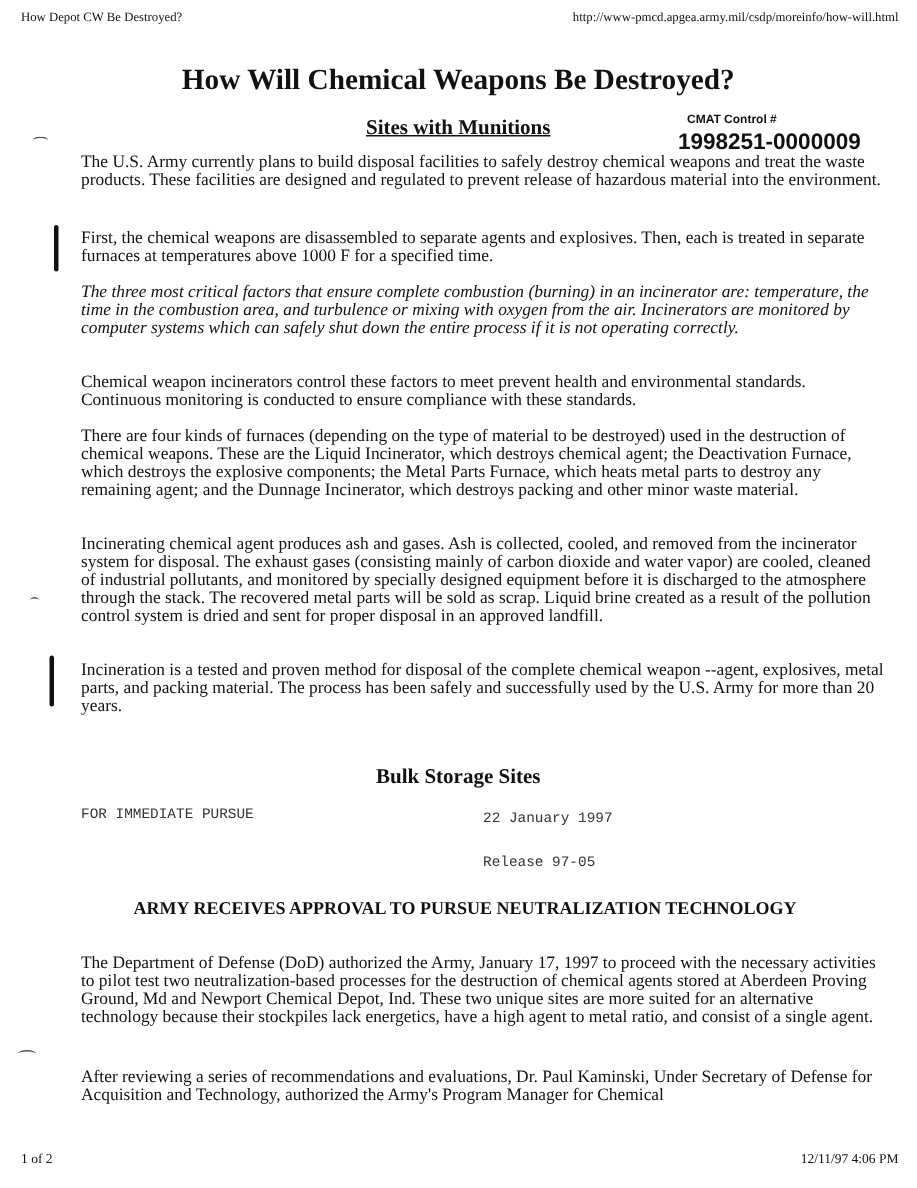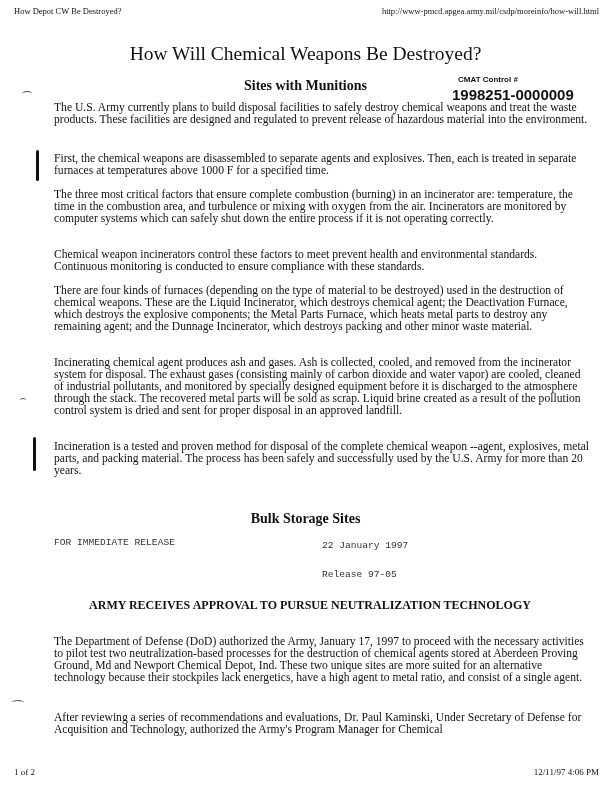--- a/index.html
+++ b/index.html
@@ -4,65 +4,65 @@
 <style>
   html, body { margin: 0; padding: 0; background: #ffffff; }
   body {
     width: 611px; height: 792px; position: relative; overflow: hidden;
     font-family: "Liberation Serif", "DejaVu Serif", serif; color: #111;
   }
   .abs { position: absolute; }
   .hdr { font-size: 8.5px; top: 6px; }
   .hdr-left { left: 14px; }
   .hdr-right { right: 12px; }
-  .title { left: 0; width: 611px; top: 43px; text-align: center; font-weight: normal; font-size: 19.5px; }
+  .title { left: 0; width: 611px; top: 43px; text-align: center; font-weight: bold; font-size: 19.5px; }
   .sub { font-weight: bold; font-size: 14px; text-align: center; }
   .cmat-label { left: 458px; top: 75px; font-family: "Liberation Sans", sans-serif; font-size: 8px; font-weight: bold; }
   .cmat-num { left: 452px; top: 86px; font-family: "Liberation Sans", sans-serif; font-size: 15px; font-weight: bold; }
   .para { left: 54px; width: 536px; font-size: 11.6px; line-height: 12px; margin: 0; }
   .mono { font-family: "Liberation Mono", "DejaVu Sans Mono", monospace; font-size: 9.6px; color: #333; line-height: 11px; }
   .h2 { left: 40px; width: 540px; text-align: center; font-weight: bold; font-size: 12px; line-height: 15px; }
   .mark { background: #111; border-radius: 2px; }
   .tick { border-top: 1.5px solid #555; border-radius: 50%; height: 4px; }
   .foot { font-size: 9px; top: 767px; }
 </style>
 </head>
 <body>
 
 <div class="abs hdr hdr-left">How Depot CW Be Destroyed?</div>
 <div class="abs hdr hdr-right">http://www-pmcd.apgea.army.mil/csdp/moreinfo/how-will.html</div>
 
 <div class="abs title">How Will Chemical Weapons Be Destroyed?</div>
 
-<div class="abs sub" style="left:0;width:611px;top:78px;">Sites with Munitions</div>
+<div class="abs sub" style="left:0;width:611px;top:78px;text-decoration:underline;">Sites with Munitions</div>
 <div class="abs cmat-label">CMAT Control #</div>
 <div class="abs cmat-num">1998251-0000009</div>
 
 <div class="abs tick" style="left:22px;top:91px;width:10px;"></div>
 
 <p class="abs para" style="top:102px;">The U.S. Army currently plans to build disposal facilities to safely destroy chemical weapons and treat the waste products. These facilities are designed and regulated to prevent release of hazardous material into the environment.</p>
 
 <div class="abs mark" style="left:36px;top:150px;width:2.5px;height:31px;"></div>
 <p class="abs para" style="top:153px;">First, the chemical weapons are disassembled to separate agents and explosives. Then, each is treated in separate furnaces at temperatures above 1000 F for a specified time.</p>
 
-<p class="abs para" style="top:189px;">The three most critical factors that ensure complete combustion (burning) in an incinerator are: temperature, the time in the combustion area, and turbulence or mixing with oxygen from the air. Incinerators are monitored by computer systems which can safely shut down the entire process if it is not operating correctly.</p>
+<p class="abs para" style="top:189px;font-style:italic;">The three most critical factors that ensure complete combustion (burning) in an incinerator are: temperature, the time in the combustion area, and turbulence or mixing with oxygen from the air. Incinerators are monitored by computer systems which can safely shut down the entire process if it is not operating correctly.</p>
 
 <p class="abs para" style="top:249px;">Chemical weapon incinerators control these factors to meet prevent health and environmental standards. Continuous monitoring is conducted to ensure compliance with these standards.</p>
 
 <p class="abs para" style="top:285px;">There are four kinds of furnaces (depending on the type of material to be destroyed) used in the destruction of chemical weapons. These are the Liquid Incinerator, which destroys chemical agent; the Deactivation Furnace, which destroys the explosive components; the Metal Parts Furnace, which heats metal parts to destroy any remaining agent; and the Dunnage Incinerator, which destroys packing and other minor waste material.</p>
 
 <div class="abs tick" style="left:20px;top:398px;width:6px;border-top-width:1px;"></div>
 <p class="abs para" style="top:357px;">Incinerating chemical agent produces ash and gases. Ash is collected, cooled, and removed from the incinerator system for disposal. The exhaust gases (consisting mainly of carbon dioxide and water vapor) are cooled, cleaned of industrial pollutants, and monitored by specially designed equipment before it is discharged to the atmosphere through the stack. The recovered metal parts will be sold as scrap. Liquid brine created as a result of the pollution control system is dried and sent for proper disposal in an approved landfill.</p>
 
 <div class="abs mark" style="left:33px;top:437px;width:2.5px;height:34px;"></div>
 <p class="abs para" style="top:441px;">Incineration is a tested and proven method for disposal of the complete chemical weapon --agent, explosives, metal parts, and packing material. The process has been safely and successfully used by the U.S. Army for more than 20 years.</p>
 
 <div class="abs sub" style="left:0;width:611px;top:511px;">Bulk Storage Sites</div>
 
-<div class="abs mono" style="left:54px;top:537px;">FOR IMMEDIATE RELEASE</div>
+<div class="abs mono" style="left:54px;top:537px;">FOR IMMEDIATE PURSUE</div>
 <div class="abs mono" style="left:322px;top:540px;">22 January 1997</div>
 <div class="abs mono" style="left:322px;top:569px;">Release 97-05</div>
 
 <div class="abs h2" style="top:598px;">ARMY RECEIVES APPROVAL TO PURSUE NEUTRALIZATION TECHNOLOGY</div>
 
 <p class="abs para" style="top:636px;">The Department of Defense (DoD) authorized the Army, January 17, 1997 to proceed with the necessary activities to pilot test two neutralization-based processes for the destruction of chemical agents stored at Aberdeen Proving Ground, Md and Newport Chemical Depot, Ind. These two unique sites are more suited for an alternative technology because their stockpiles lack energetics, have a high agent to metal ratio, and consist of a single agent.</p>
 
 <div class="abs tick" style="left:12px;top:700px;width:12px;"></div>
 <p class="abs para" style="top:712px;">After reviewing a series of recommendations and evaluations, Dr. Paul Kaminski, Under Secretary of Defense for Acquisition and Technology, authorized the Army's Program Manager for Chemical</p>
 

